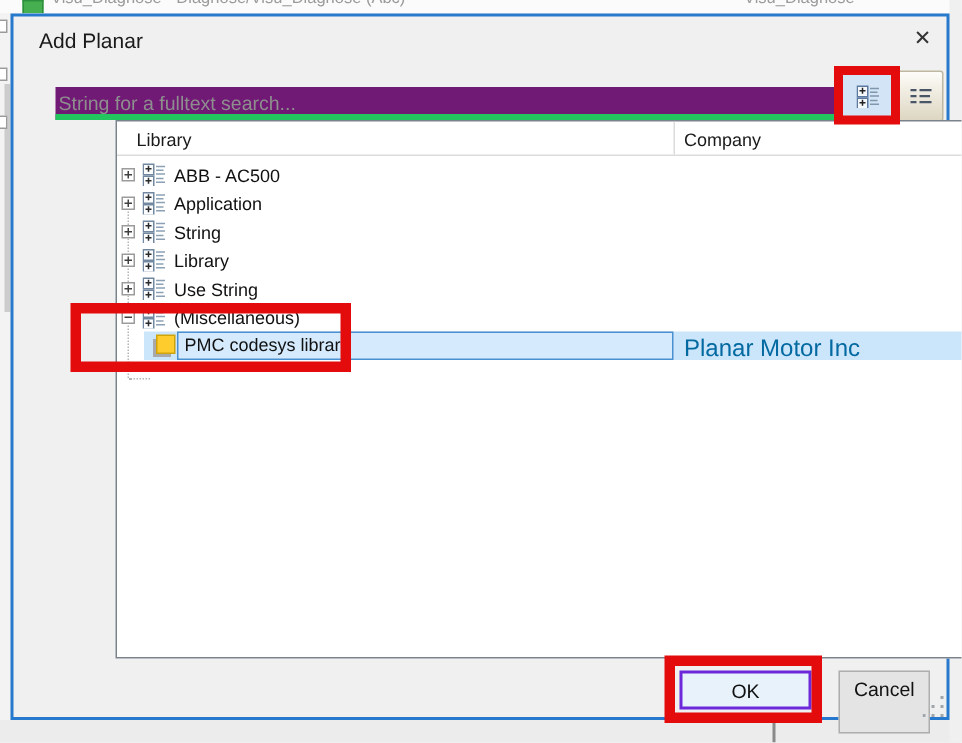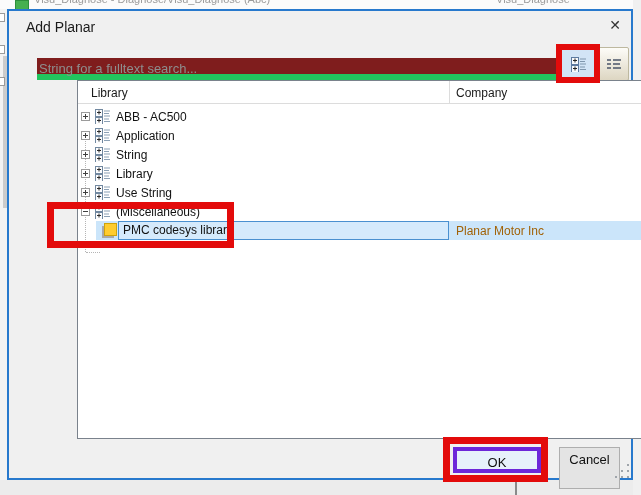--- a/index.html
+++ b/index.html
@@ -15,21 +15,21 @@
   .bg-expander { position:absolute; left:-4px; width:9px; height:9px; background:#fff; border:1px solid #9b9b9b; }
   #bottom-strip { position:absolute; left:0; top:480px; width:641px; height:15px; background:#ececec; }
   #bottom-strip .bg-vline { position:absolute; left:515px; top:0; width:2px; height:15px; background:#8a8a8a; }
   #right-strip { position:absolute; left:633px; top:0; width:8px; height:495px; background:#f0f0f0; }
 
   
   #dialog { position:absolute; left:7px; top:9px; width:626px; height:471px; background:#f0f0f0; border:2px solid #2779cd; }
   #dialog-title { position:absolute; left:17px; top:8px; font-size:14px; color:#1a1a1a; }
   #close-btn { position:absolute; left:597px; top:5px; width:18px; height:18px; font-size:14px; color:#333; text-align:center; line-height:18px; cursor:default; }
 
-  #search-box { position:absolute; left:28px; top:47px; width:519px; height:22px; background:#7f1d1d; border-bottom:6px solid #22c55e; }
+  #search-box { position:absolute; left:28px; top:47px; width:519px; height:22px; background:#701a75; border-bottom:4px solid #22c55e; }
   #search-box .ph { position:absolute; left:2px; top:3px; font-size:13px; color:#8e8e8e; }
 
   .view-btn { position:absolute; }
   #view-btn-category { left:552px; top:38px; width:36px; height:30px; background:#d2e4f6; border:1px solid #4785c2; display:flex; align-items:center; justify-content:center; }
   #view-btn-flat { left:589px; top:36px; width:31px; height:34px; background:linear-gradient(#fdfcf8, #ddd6c2); border:1px solid #bdb89f; border-radius:2px; display:flex; align-items:center; justify-content:center; }
 
   #list { position:absolute; left:28px; top:69px; width:588px; height:359px; background:#ffffff; border:1px solid #7a828c; overflow:hidden;margin-left:40px; }
   .col-header { position:absolute; top:5px; font-size:12px; color:#1a1a1a; }
   #col-header-library { left:13px; }
   #col-header-company { left:378px; }
@@ -43,24 +43,24 @@
   .expander.plus::after { content:""; position:absolute; left:3px; top:1px; width:1px; height:5px; background:#404040; }
   .cat-icon { position:absolute; left:17px; top:1px; }
   .row-label { position:absolute; left:38px; top:3px; font-size:12px; font-weight:normal; color:#111; white-space:nowrap; }
 
   #connector-v { position:absolute; left:7px; top:30px; width:1px; height:115px; border-left:1px dotted #b5b5b5; }
   #connector-h { position:absolute; left:8px; top:145px; width:14px; height:1px; border-top:1px dotted #b5b5b5; }
 
   .sel-row-bg { position:absolute; left:18px; top:0; width:569px; height:19px; background:#cbe5fa; }
   .lib-icon { position:absolute; left:23px; top:1px; }
   .sel-name-cell { position:absolute; left:40px; top:0; width:331px; height:19px; background:#d5eafc; border:1px solid #4a90d0; font-size:12px; color:#111; line-height:17px; padding-left:4px; white-space:nowrap; overflow:hidden; }
-  .sel-company { position:absolute; left:378px; top:3px; font-size:12px; color:#a16207; white-space:nowrap; }
+  .sel-company { position:absolute; left:378px; top:3px; font-size:16px; color:#0369a1; white-space:nowrap; }
 
   .dlg-btn { position:absolute; top:436px; font-size:13px; color:#111; text-align:center; }
-  #ok-btn { left:444px; width:88px; height:26px; line-height:24px; background:#e7f2fb; border:4px solid #6d28d9; }
+  #ok-btn { left:444px; width:88px; height:26px; line-height:24px; background:#e7f2fb; border:2px solid #6d28d9; }
   #cancel-btn { left:550px; width:61px; height:42px; line-height:24px; background:#e4e4e4; border:1px solid #aeaeae; }
   #resize-grip { position:absolute; left:606px; top:453px; }
 
   
   .annot { position:absolute; border:7px solid #e30b0b; z-index:50; }
   #annot-view { left:556px; top:44px; width:44px; height:39px; border-width:6px; }
   #annot-pmc { left:47px; top:202px; width:187px; height:46px; }
   #annot-ok { left:443px; top:437px; width:105px; height:45px; }
 </style>
 </head>

